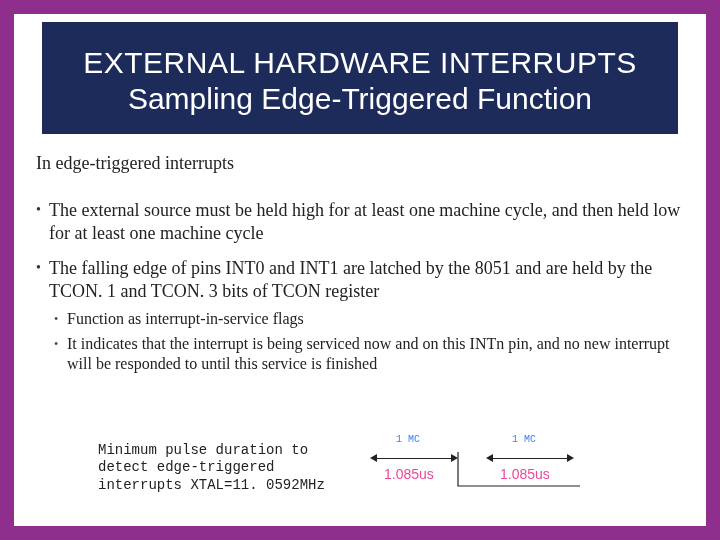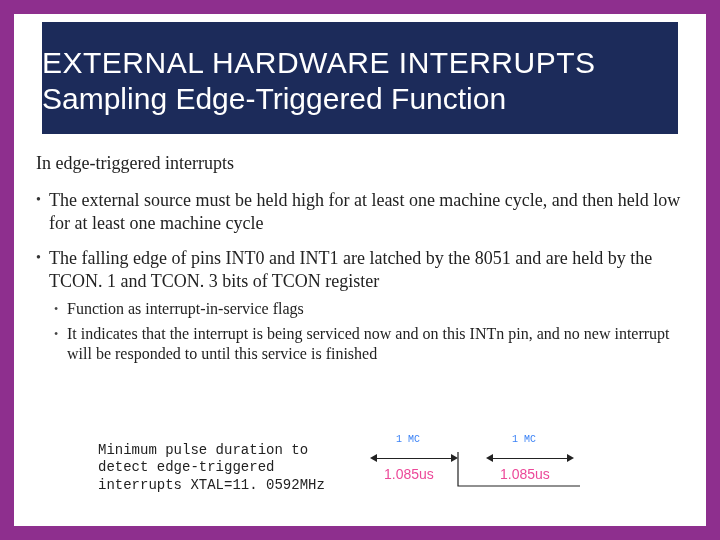--- a/index.html
+++ b/index.html
@@ -18,20 +18,21 @@
   .title-block {
     position: absolute;
     left: 28px;
     top: 8px;
     right: 28px;
     height: 112px;
     background: #1c2b5a;
     color: #fff;
     display: flex;
     flex-direction: column;
+    align-items: center;
     justify-content: center;
     font-family: Arial, "Helvetica Neue", sans-serif;
   }
   .title-line1 {
     font-size: 30px;
     letter-spacing: 0.5px;
     margin-top: 6px;
   }
   .title-line2 {
     font-size: 30px;
@@ -40,21 +41,21 @@
   .content {
     position: absolute;
     left: 22px;
     right: 22px;
     top: 138px;
     font-size: 18px;
     color: #222;
     line-height: 1.28;
   }
   .intro {
-    margin-bottom: 14px;
+    margin-bottom: 24px;
   }
   .bullet {
     display: flex;
     margin-bottom: 12px;
   }
   .bullet .dot {
     width: 13px;
     flex: 0 0 13px;
     font-size: 14px;
     line-height: 22px;

